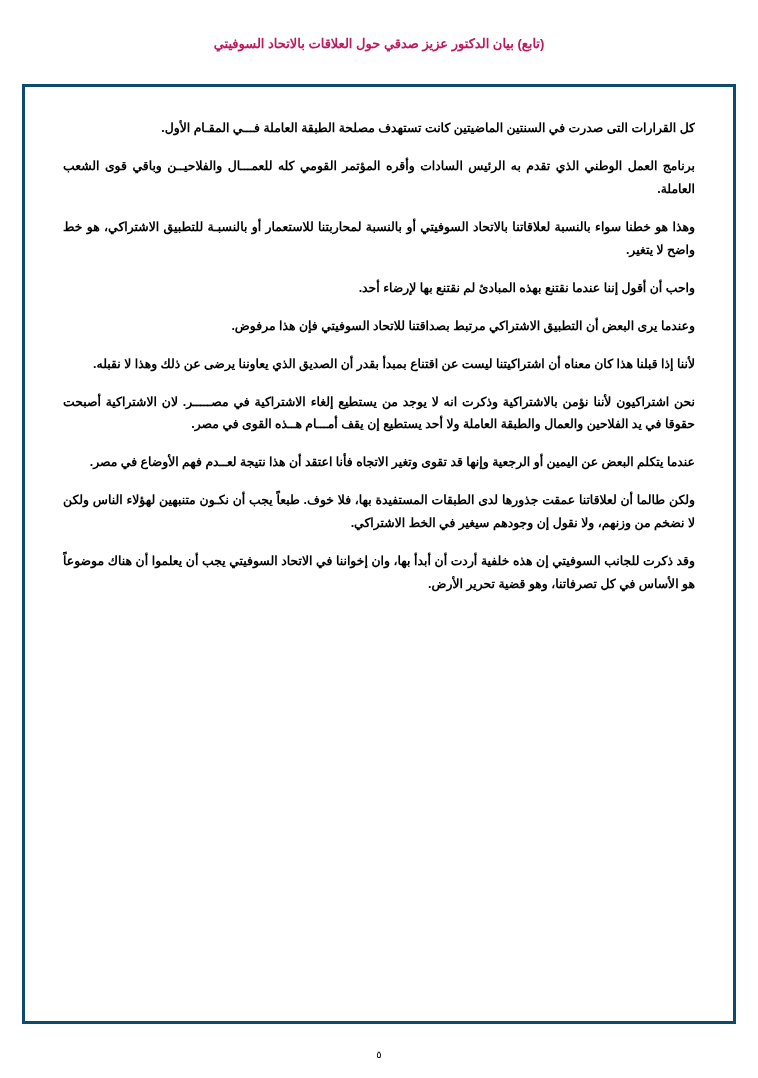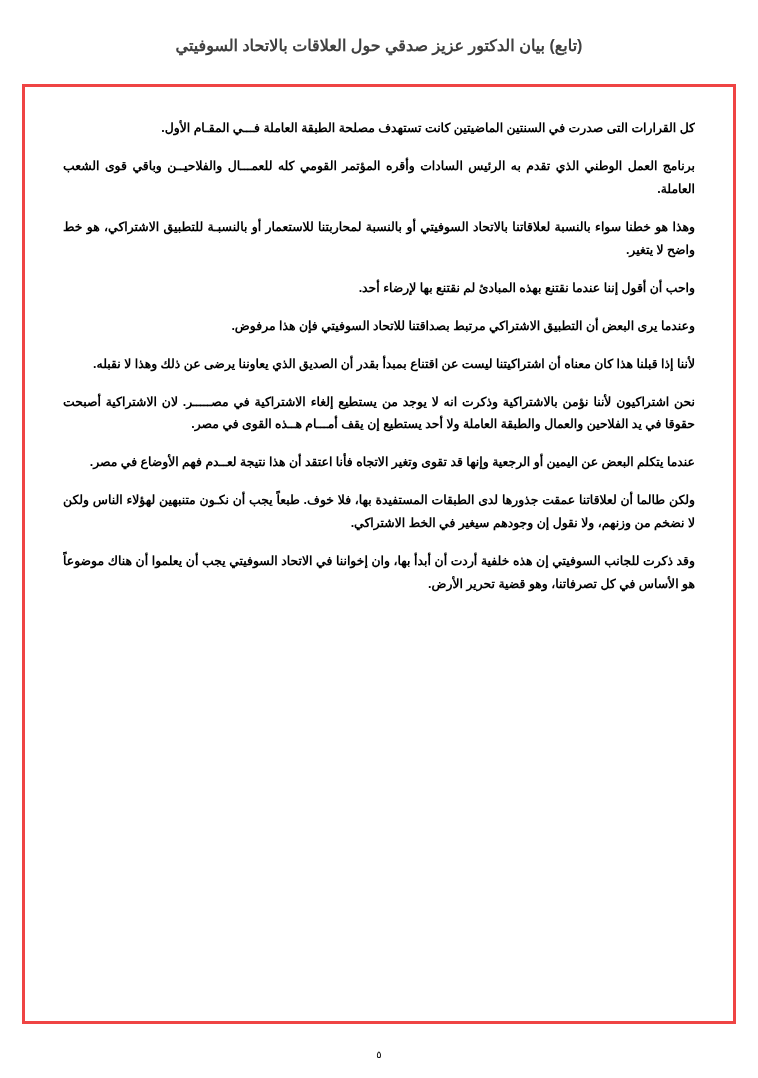--- a/index.html
+++ b/index.html
@@ -19,33 +19,33 @@
     height: 1078px;
     box-sizing: border-box;
     position: relative;
     display: flex;
     flex-direction: column;
   }
   .doc-header {
     text-align: center;
     font-family: "Liberation Sans", sans-serif;
     font-weight: bold;
-    font-size: 16px;
-    color: #404040;
+    font-size: 13px;
+    color: #be185d;
     margin-top: 36px;
     margin-bottom: 0;
     direction: rtl;
   }
   .frame {
     position: absolute;
     top: 84px;
     right: 22px;
     left: 22px;
     bottom: 54px;
-    border: 3px solid #ef4444;
+    border: 3px solid #0c4a6e;
     box-sizing: border-box;
     background: #fff;
   }
   .content {
     position: absolute;
     top: 30px;
     right: 38px;
     left: 38px;
     bottom: 20px;
     overflow: hidden;

